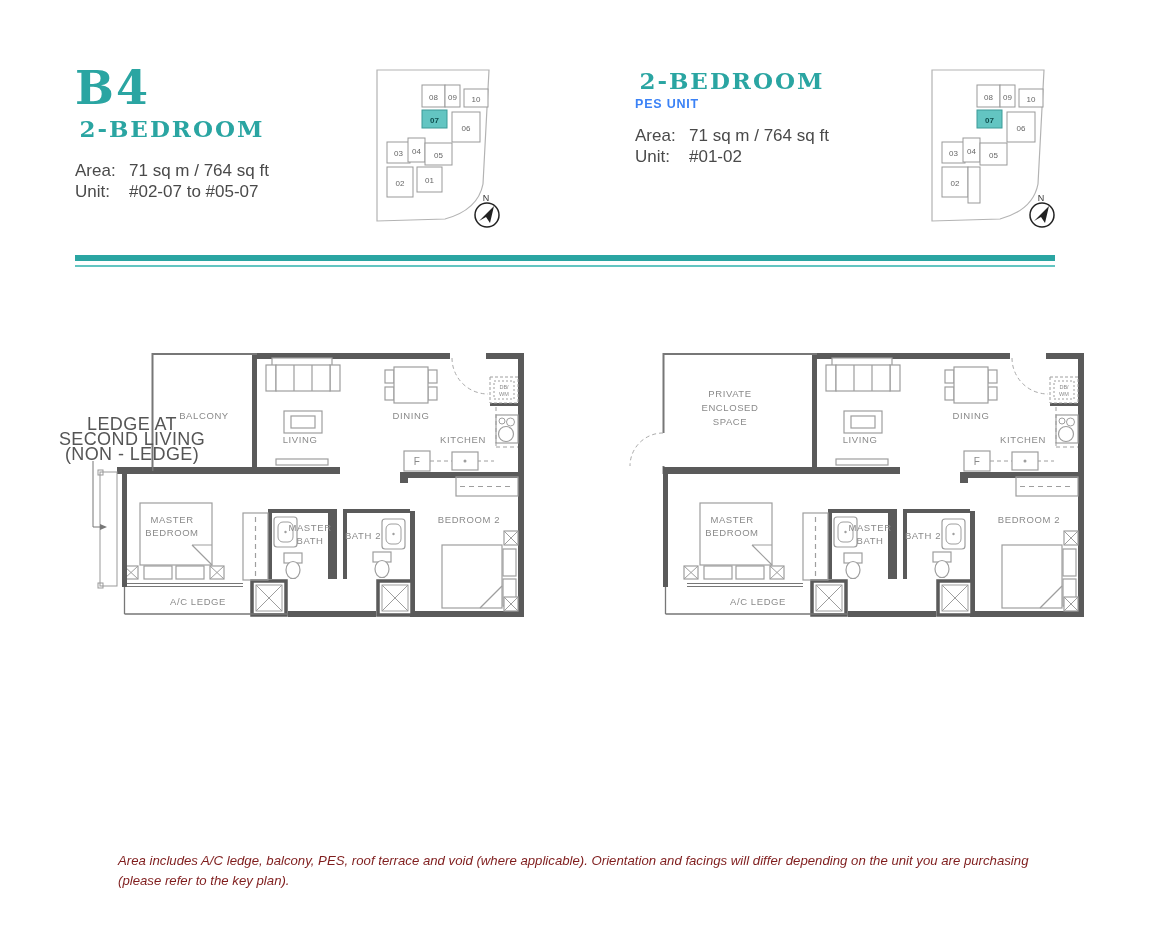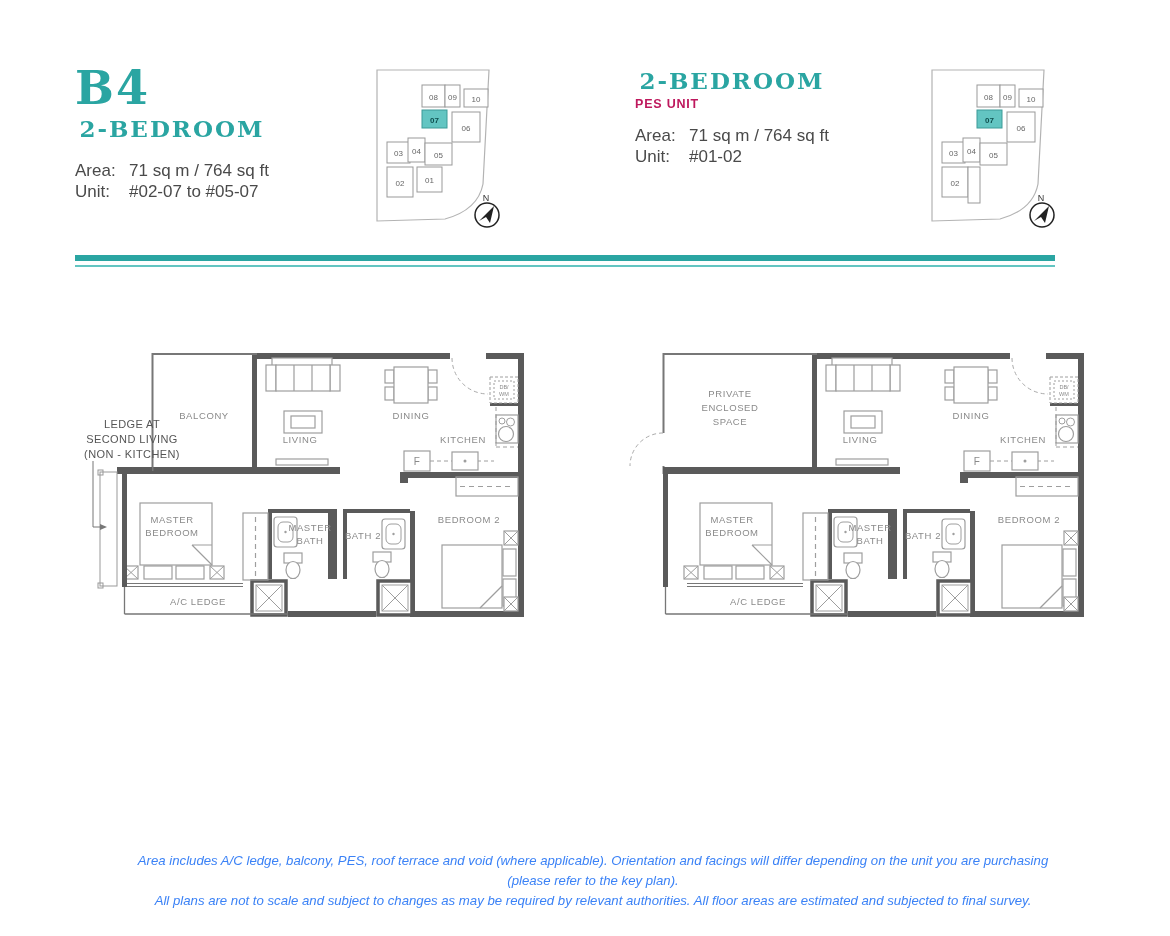--- a/index.html
+++ b/index.html
@@ -4,37 +4,37 @@
 <style>
   * { margin:0; padding:0; box-sizing:border-box; }
   body { background:#ffffff; font-family:"Liberation Sans", sans-serif; }
   .page { position:relative; width:1148px; height:936px; background:#fff; overflow:hidden; }
 
   .unit-block { position:absolute; top:64px; }
   .unit-code { font-family:"DejaVu Serif", serif; font-weight:700; font-size:46px; line-height:48px;
                color:#2aa5a2; letter-spacing:2px; }
   .unit-type { font-family:"DejaVu Serif", serif; font-weight:600; font-size:23px; line-height:26px;
                color:#2aa5a2; letter-spacing:2px; margin-top:4px;text-align:center; }
-  .pes-label { font-size:12.5px; font-weight:700; color:#be185d; letter-spacing:.8px; margin-top:3px; }
+  .pes-label { font-size:12.5px; font-weight:700; color:#3b82f6; letter-spacing:.8px; margin-top:3px; }
   .specs { margin-top:18px; font-size:17px; line-height:21px; color:#4a4a4a; }
   .spec-row { white-space:nowrap; }
   .spec-lbl { display:inline-block; width:54px; }
 
   .keyplan { position:absolute; top:64px; }
 
   .divider { position:absolute; left:75px; top:255px; width:980px; }
   .divider .bar  { height:6px; background:#2aa5a2; }
   .divider .line { height:1.5px; background:#63c5c2; margin-top:4px; }
 
   .plan { position:absolute; top:333px; }
   .annotation { position:absolute; left:55px; top:417px; width:154px; text-align:center;
-                font-size:11px; line-height:15px; color:#555; letter-spacing:.4px; }
+                font-size:18px; line-height:15px; color:#555; letter-spacing:.4px; }
 
   .footer { position:absolute; left:118px; top:851px; width:950px; font-style:italic;
-            font-size:13.2px; line-height:20px; color:#3b82f6;text-align:center; }
+            font-size:13.2px; line-height:20px; color:#7f1d1d; }
 </style>
 </head>
 <body>
 
 <div class="page">
 
   <div class="unit-block" style="left:75px;">
     <div class="unit-code">B4</div>
     <div class="unit-type">2-BEDROOM</div>
     <div class="specs">
@@ -277,21 +277,21 @@
       <rect x="38" y="137" width="5" height="5" fill="none" stroke="#999" stroke-width="1"></rect>
       <rect x="38" y="250" width="5" height="5" fill="none" stroke="#999" stroke-width="1"></rect>
       <path d="M33,128 V194 M33,194 H40" fill="none" stroke="#777" stroke-width="1"></path>
       <polygon points="40,191 47,194 40,197" fill="#777"></polygon>
     </g>
   </svg>
 
   <div class="annotation">
     <div>LEDGE AT</div>
     <div>SECOND LIVING</div>
-    <div>(NON - KITCHEN)</div>
+    <div>(NON - LEDGE)</div>
   </div>
 
   <svg class="plan" style="left:620px;" width="480" height="300" viewBox="0 0 480 300">
     <use href="#plan-core"></use>
     <g>
       <path d="M43,21 H197 M43.5,20 V100 M43.5,133 V141" fill="none" stroke="#777" stroke-width="2"></path>
       <path d="M43,100 A33,33 0 0 0 10,133" fill="none" stroke="#aaa" stroke-width="1" stroke-dasharray="4,3"></path>
       <g font-family="Liberation Sans, sans-serif" font-size="9.5" fill="#8a8a8a" letter-spacing="0.6" text-anchor="middle">
         <text x="110" y="64">PRIVATE</text>
         <text x="110" y="78">ENCLOSED</text>
@@ -300,16 +300,15 @@
     </g>
     <g>
       <rect x="43" y="134" width="49" height="7" fill="#5a5a5a"></rect>
       <rect x="43" y="141" width="5" height="113" fill="#5a5a5a"></rect>
       <path d="M45.5,254 V281 M45.5,281 H228" fill="none" stroke="#777" stroke-width="1.3"></path>
     </g>
   </svg>
 
   <div class="footer">
     <div>Area includes A/C ledge, balcony, PES, roof terrace and void (where applicable). Orientation and facings will differ depending on the unit you are purchasing (please refer to the key plan).</div>
-    <div>All plans are not to scale and subject to changes as may be required by relevant authorities. All floor areas are estimated and subjected to final survey.</div>
   </div>
 
 </div>
 
 </body></html>

